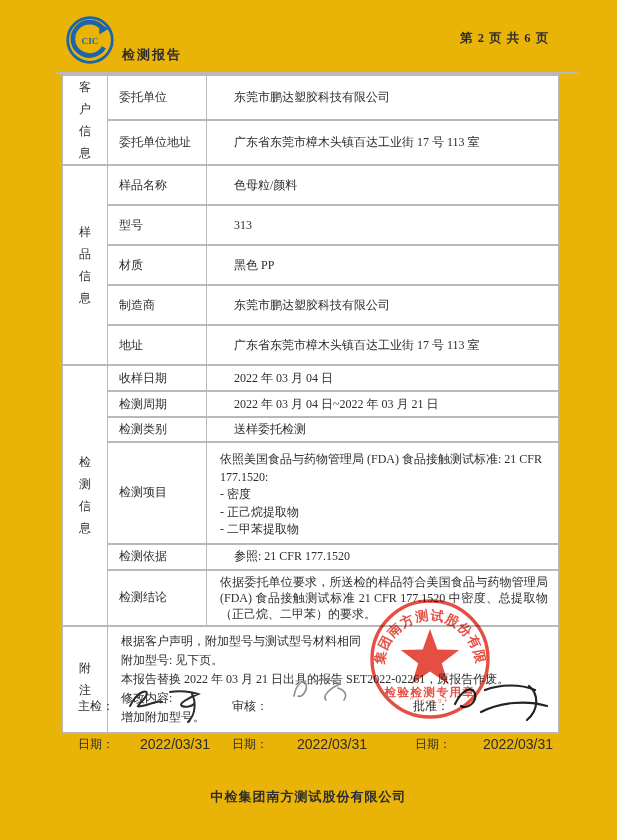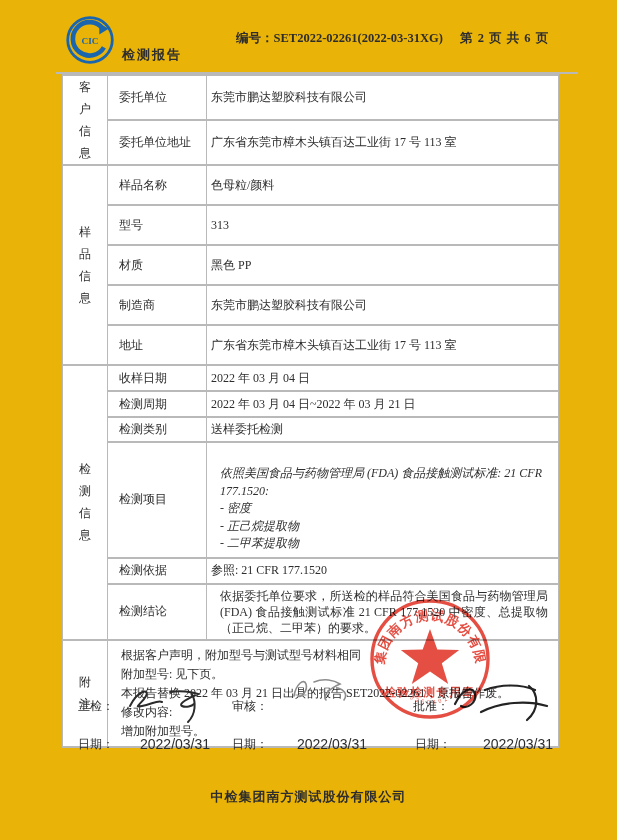--- a/index.html
+++ b/index.html
@@ -16,22 +16,22 @@
   .top-rule { position:absolute; left:56px; top:72px; width:522px; height:2px; background:#b9b9b9; }
   
   table.report { position:absolute; left:62px; top:74px; width:497px; border-collapse:collapse; table-layout:fixed; }
   table.report td {
     border-top:2px solid #b9b9b9; border-bottom:2px solid #b9b9b9;
     border-left:1px solid #b9b9b9; border-right:1px solid #b9b9b9;
     font-size:12px; vertical-align:middle; background:#fff;
   }
   td.cat { width:45px; text-align:center; word-break:break-all; line-height:22px; padding:0 11px; }
   td.lbl { width:99px; padding-left:11px; }
-  td.val { padding-left:4px; }
-  td.multi { vertical-align:top; padding:22px 10px 4px 13px; line-height:17.5px;font-style:italic; }
+  td.val { padding-left:27px; }
+  td.multi { vertical-align:top; padding:8px 10px 4px 13px; line-height:17.5px; }
   td.concl { vertical-align:middle; padding:3px 10px 3px 13px; line-height:16px; text-align:justify; }
   td.notes { vertical-align:top; padding:5px 10px 4px 13px; line-height:19.2px; }
   .h33 td { height:40px; } .h26 td { height:26px; } .h25 td { height:25px; }
   .h90 td { height:90px; } .h50 td { height:50px; } .h96 td { height:96px; }
   
   .sig-label { position:absolute; font-size:12px; }
   .sig-svg { position:absolute; }
   .date-label { position:absolute; font-size:12px; top:736px; }
   .date-val { position:absolute; font-size:14px; top:736px; font-family:Liberation Sans, sans-serif; }
   
@@ -49,23 +49,20 @@
 
 <div class="page">
 
   <svg class="hdr-logo" viewBox="0 0 60 56">
     <circle cx="30" cy="28" r="24" fill="none" stroke="#1a66ae" stroke-width="3"></circle>
     <path d="M 44,16 A 18,18 0 1 0 45,36" fill="none" stroke="#1a66ae" stroke-width="5"></path>
     <path d="M 40,10 L 50,16 L 40,22 Z" fill="#1a66ae"></path>
     <text x="30" y="32" text-anchor="middle" font-size="10" font-weight="bold" fill="#1a66ae" font-family="Liberation Serif,serif">CIC</text>
   </svg>
   <div class="hdr-title">检测报告</div>
-  <div class="hdr-no">
-    <span>编号：</span><span>SET2022-02261(2022-03-31XG)</span>
-  </div>
   <div class="hdr-pages">第 2 页 共 6 页</div>
   <div class="top-rule"></div>
 
   <table class="report">
     <colgroup>
         <col style="width:45px">
         <col style="width:99px">
         <col>
       </colgroup>
     <tbody>

